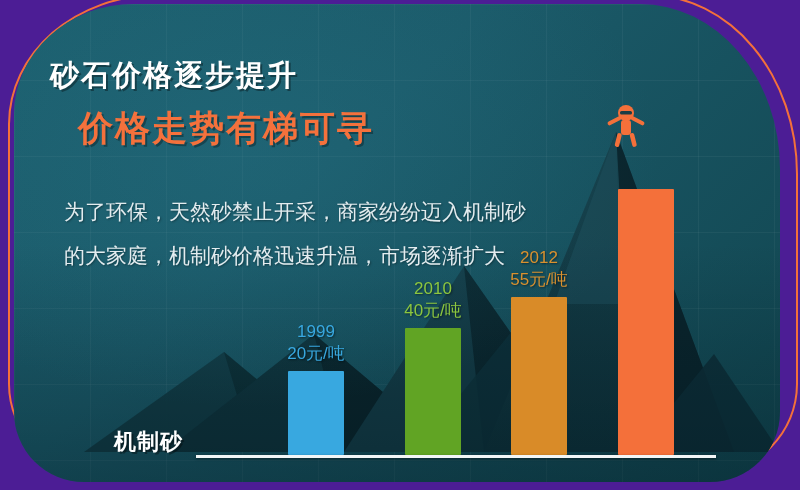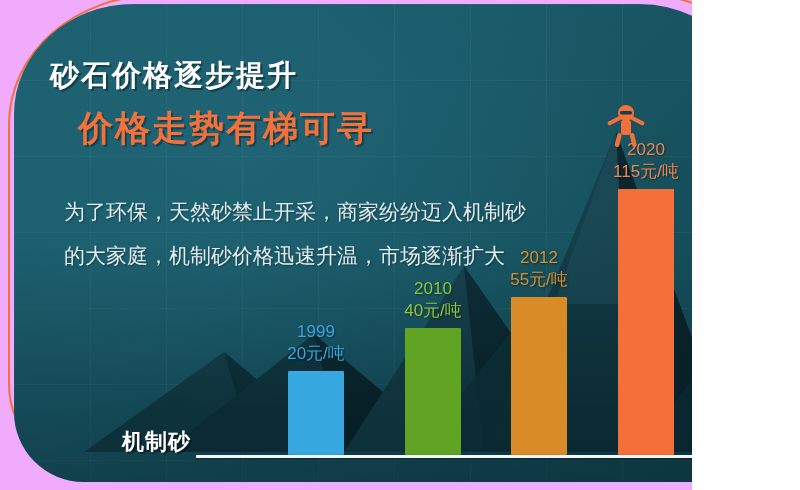--- a/index.html
+++ b/index.html
@@ -9,23 +9,23 @@
   }
   body {
     width: 800px;
     height: 490px;
     font-family: "Liberation Sans", "DejaVu Sans", sans-serif;
     overflow: hidden;
   }
 
   #poster {
     position: relative;
-    width: 692px;
+    width: 800px;
     height: 490px;
-    background: #f0abfc;
+    background: #4c1d95;
     overflow: hidden;
   }
 
   
   .outline-frame {
     position: absolute;
     left: 8px;
     top: -6px;
     width: 790px;
     height: 480px;
@@ -122,21 +122,21 @@
     position: absolute;
     left: 182px;
     top: 451px;
     width: 520px;
     height: 3px;
     background: #f2f6f7;
     box-shadow: 0 1px 3px rgba(0,0,0,0.4);
   }
   .axis-caption {
     position: absolute;
-    left: 108px;
+    left: 100px;
     top: 423px;
     font-size: 22px;
     font-weight: bold;
     color: #ffffff;
     letter-spacing: 1px;
     text-shadow: 2px 2px 0 rgba(0,0,0,0.35);
   }
 
   .bar-group { position: absolute; bottom: 0; }
   .bar {
@@ -240,24 +240,20 @@
       <div class="bar-group" style="left:497px; bottom:27px; width:56px; height:400px;">
         <div class="bar" style="height:158px; background:#d98b28;"></div>
         <div class="bar-label" style="bottom:164px; color:#d9912f;">
           <span>2012</span><br>
           <span>55元/吨</span>
         </div>
       </div>
 
       <div class="bar-group" style="left:604px; bottom:27px; width:56px; height:400px;">
         <div class="bar" style="height:266px; background:#f4703a;"></div>
-        <div class="bar-label" style="bottom:272px; color:#f4844e;">
-          <span>2020</span><br>
-          <span>115元/吨</span>
-        </div>
       </div>
 
       <div class="axis-line"></div>
       <div class="axis-caption">机制砂</div>
     </div>
 
   </div>
 </div>
 
 </body></html>

